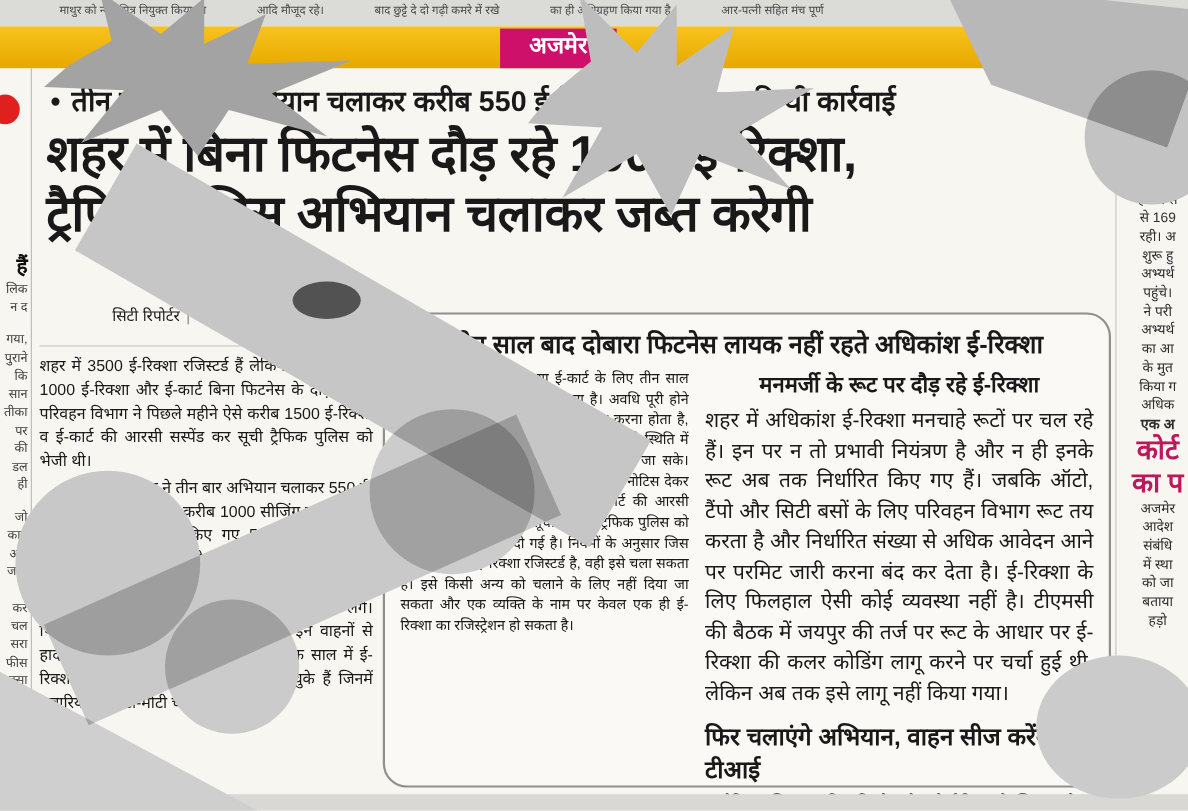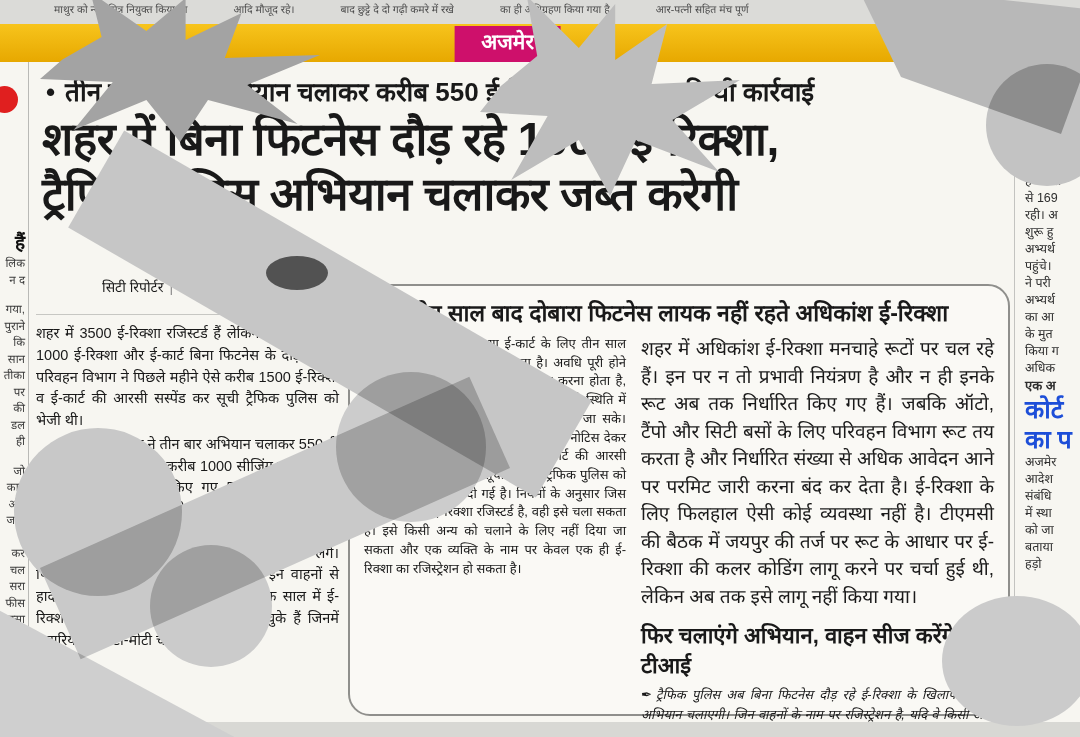--- a/index.html
+++ b/index.html
@@ -66,26 +66,26 @@
   .right-text2 { font-size:13px; line-height:1.5; font-style:italic; text-align:justify; margin:0; }
   .quote-icon { font-style:normal; margin-right:4px; }
   .attr { float:right; margin-left:10px; }
   .attr-name { font-weight:bold; font-style:normal; }
   .attr-role { color:#555; }
   
   .right-strip {
     position:absolute; left:1014px; top:62px; width:66px; height:660px;
     border-left:1px solid #c3c3c0; box-sizing:border-box;
     padding:12px 0 0 10px; overflow:hidden; white-space:nowrap;
-    font-size:12.5px; line-height:17px; color:#2e2e2e;
+    font-size:12.5px; line-height:17px; color:#2e2e2e;text-align:center;
   }
   .rs-head { display:block; font-size:19px; font-weight:bold; line-height:24px; color:#0e0e0e; }
   .rs-line { display:block; }
   .rs-kicker { display:block; font-size:13px; font-weight:bold; }
-  .rs-big { display:block; font-size:25px; font-weight:900; line-height:30px; color:#1d4ed8; }
+  .rs-big { display:block; font-size:25px; font-weight:900; line-height:30px; color:#be185d; }
   
   .bottom-strip { position:absolute; left:0; top:722px; width:1080px; height:15px;
     background:#d8d8d4; }
   
   .watermark { position:absolute; inset:0; z-index:6; pointer-events:none; }
   .wm { position:absolute; mix-blend-mode:multiply; }
   .spiky { clip-path:polygon(8% 45%,22% 30%,18% 0%,38% 26%,52% 4%,52% 32%,72% 14%,
     66% 44%,100% 42%,74% 62%,92% 88%,60% 72%,50% 100%,38% 72%,12% 92%,26% 60%,0% 58%); }
   .wm1 { left:40px; top:-8px; width:280px; height:150px; background:#a3a3a3; }
   .wm2 { left:480px; top:-4px; width:260px; height:200px; background:#bdbdbd; }
@@ -166,20 +166,21 @@
     <div class="col1">
       <p>शहर में 3500 ई-रिक्शा रजिस्टर्ड हैं लेकिन इनमें से करीब 1000 ई-रिक्शा और ई-कार्ट बिना फिटनेस के दौड़ रहे हैं। परिवहन विभाग ने पिछले महीने ऐसे करीब 1500 ई-रिक्शा व ई-कार्ट की आरसी सस्पेंड कर सूची ट्रैफिक पुलिस को भेजी थी।</p>
       <p>इसके बाद पुलिस ने तीन बार अभियान चलाकर 550 ई-रिक्शा जब्त किए जबकि करीब 1000 सीजिंग कार्रवाई बच गए। कोर्ट ने भी सीज किए गए 550 ई-रिक्शा में से ज्यादातर को 15 दिन की मोहलत देकर छोड़ दिया। लेकिन इनमें से 500 ने फिटनेस नहीं करवाई और अभियान के दौरान भी रात में चोरी-छिपे फिर सड़कों पर दौड़ने लगे। फिटनेस की अवधि समाप्त होने के कारण इन वाहनों से हादसों की आशंका बनी रहती है। पिछले एक साल में ई-रिक्शा पलटने के 30 से ज्यादा हादसे हो चुके हैं जिनमें सवारियों के छोटी-मोटी चोटें लगी।</p>
     </div>
 
     <div class="box">
       <div class="box-heading">तीन साल बाद दोबारा फिटनेस लायक नहीं रहते अधिकांश ई-रिक्शा</div>
       <div class="box-cols">
         <div class="box-left">परिवहन विभाग ई-रिक्शा या ई-कार्ट के लिए तीन साल का फिटनेस सर्टिफिकेट जारी करता है। अवधि पूरी होने के बाद दोबारा फिटनेस के लिए आवेदन करना होता है, लेकिन अधिकांश ई-रिक्शा तीन साल बाद ऐसी स्थिति में नहीं रहते कि उनका दोबारा फिटनेस कराया जा सके। डीटीओ मुकुल वर्मा ने बताया कि विगत माह नोटिस देकर बिना फिटनेस दौड़ रहे ई-रिक्शा व ई-कार्ट की आरसी सस्पेंड की गई थी। इनकी सूची बनाकर ट्रैफिक पुलिस को कार्रवाई के लिए भेज दी गई है। नियमों के अनुसार जिस व्यक्ति के नाम ई-रिक्शा रजिस्टर्ड है, वही इसे चला सकता है। इसे किसी अन्य को चलाने के लिए नहीं दिया जा सकता और एक व्यक्ति के नाम पर केवल एक ही ई-रिक्शा का रजिस्ट्रेशन हो सकता है।</div>
         <div class="box-right">
+          <div class="subhead1">मनमर्जी के रूट पर दौड़ रहे ई-रिक्शा</div>
           <p class="right-text1">शहर में अधिकांश ई-रिक्शा मनचाहे रूटों पर चल रहे हैं। इन पर न तो प्रभावी नियंत्रण है और न ही इनके रूट अब तक निर्धारित किए गए हैं। जबकि ऑटो, टैंपो और सिटी बसों के लिए परिवहन विभाग रूट तय करता है और निर्धारित संख्या से अधिक आवेदन आने पर परमिट जारी करना बंद कर देता है। ई-रिक्शा के लिए फिलहाल ऐसी कोई व्यवस्था नहीं है। टीएमसी की बैठक में जयपुर की तर्ज पर रूट के आधार पर ई-रिक्शा की कलर कोडिंग लागू करने पर चर्चा हुई थी, लेकिन अब तक इसे लागू नहीं किया गया।</p>
           <div class="subhead2">फिर चलाएंगे अभियान, वाहन सीज करेंगे: टीआई</div>
           <p class="right-text2">
             <span class="quote-icon">✒</span><span>ट्रैफिक पुलिस अब बिना फिटनेस दौड़ रहे ई-रिक्शा के खिलाफ दोबारा अभियान चलाएगी। जिन वाहनों के नाम पर रजिस्ट्रेशन है, यदि वे किसी अन्य व्यक्ति से ई-रिक्शा चलवा रहे हैं तो ऐसे वाहनों को भी जब्त किया जाएगा।</span>
             <span class="attr"><span class="attr-name">-नीतू राठौड़,</span> <span class="attr-role">टीआई</span></span>
           </p>
         </div>
       </div>
     </div>
   </div>

